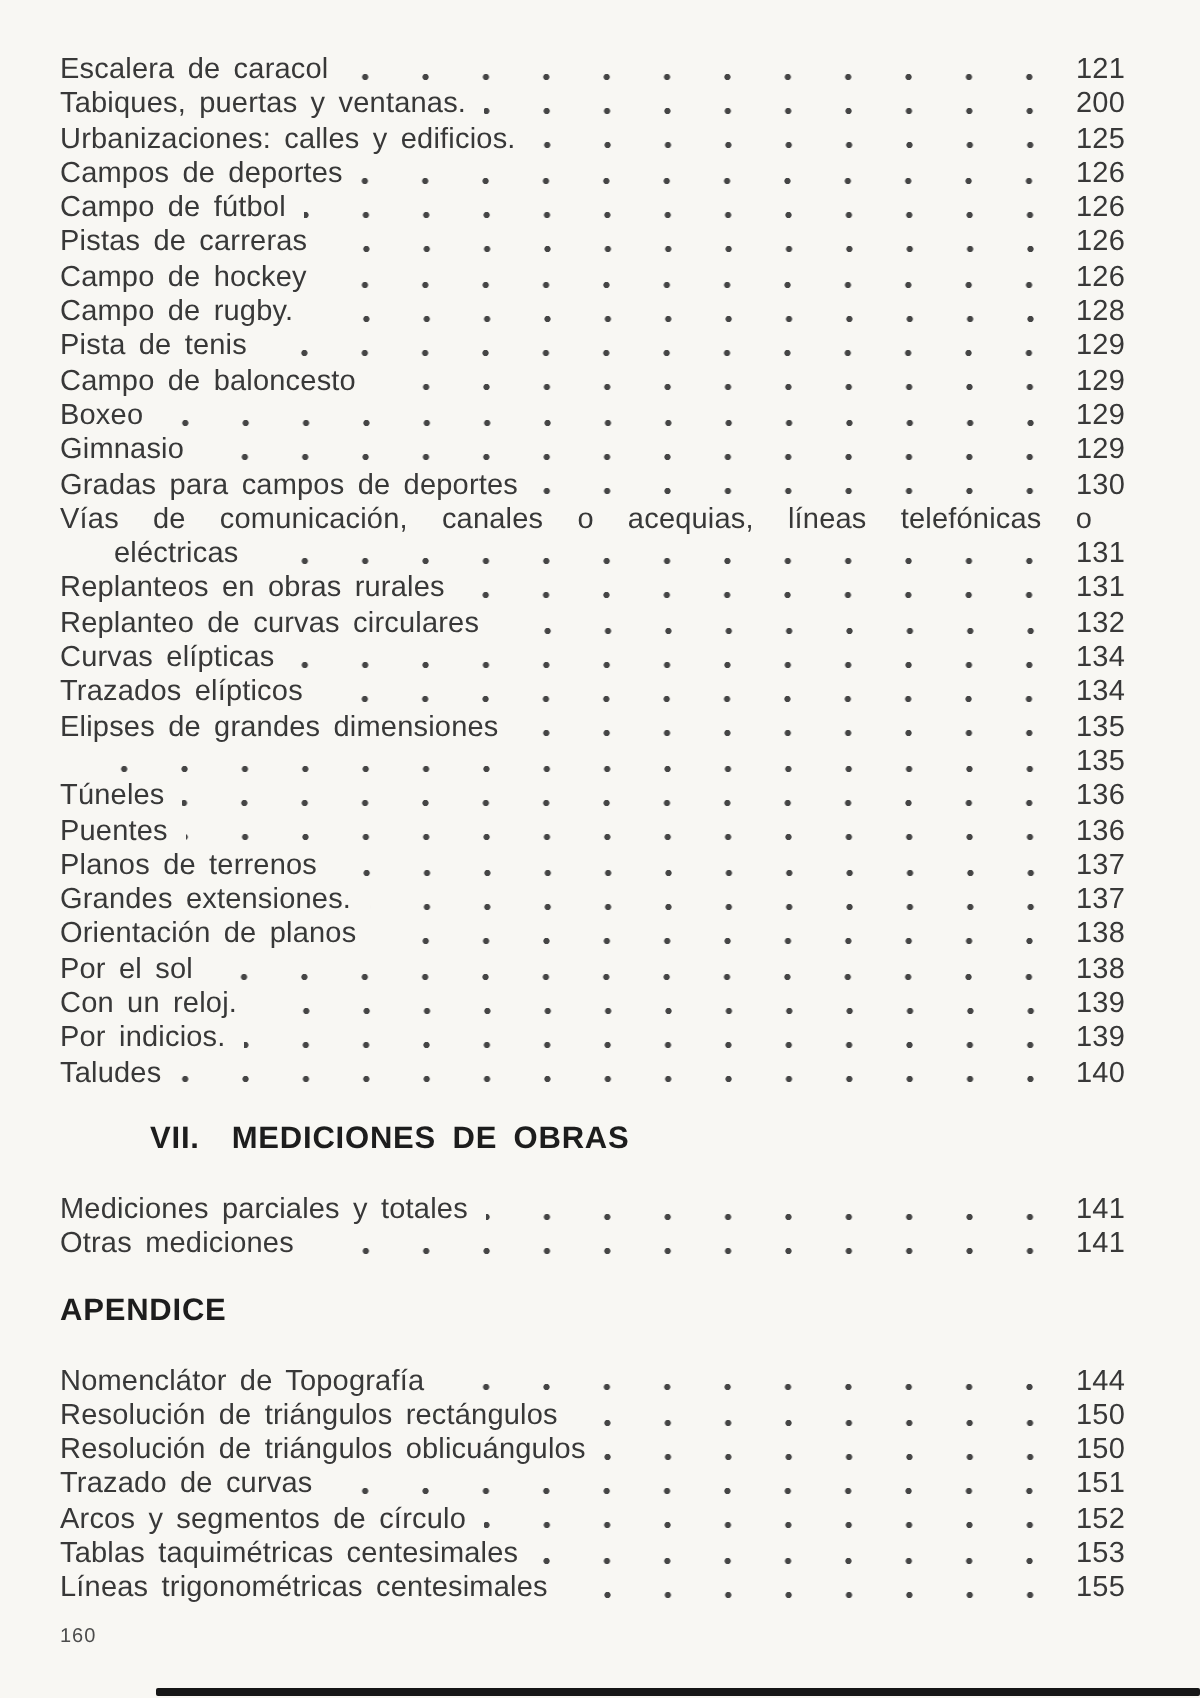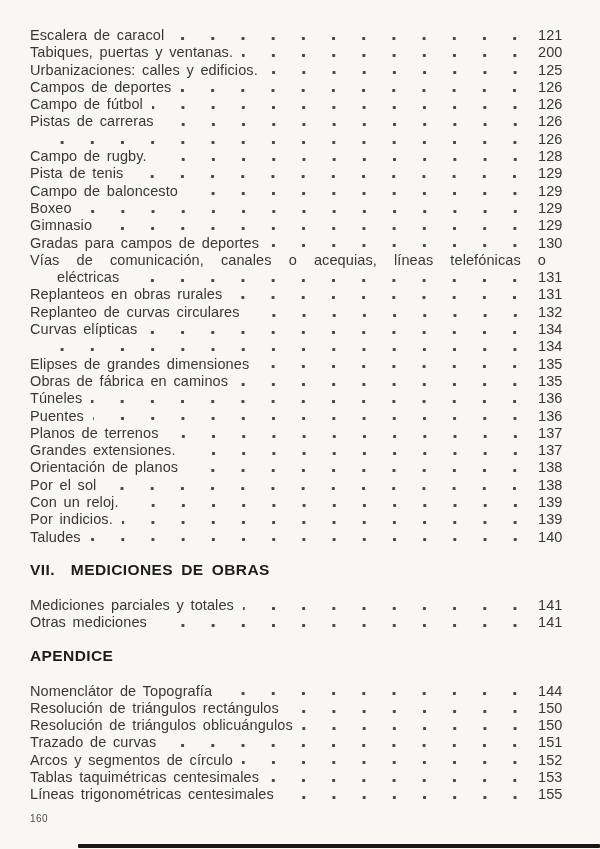--- a/index.html
+++ b/index.html
@@ -76,20 +76,21 @@
     color: #1d1d1d;
     letter-spacing: 0.4px;
     word-spacing: 3.5px;
     margin-top: 14px;
     margin-bottom: 17px;
     height: 20px;
     line-height: 20px;
   }
   .section-heading .sec-num {
     margin-right: 16px;
+    margin-left: 45px;
   }
   .footer-pageno {
     margin-top: 9px;
     font-size: 10px;
     color: #4c4c4c;
     letter-spacing: 0.5px;
   }
   .scan-bar {
     position: absolute;
     left: 78px;
@@ -136,20 +137,21 @@
     <span class="pageno">126</span>
   </div>
 
   <div class="toc-row">
     <span class="title">Pistas de carreras</span>
     <span class="leader"></span>
     <span class="pageno">126</span>
   </div>
 
   <div class="toc-row">
+    <span class="title">Campo de hockey</span>
     <span class="leader"></span>
     <span class="pageno">126</span>
   </div>
 
   <div class="toc-row">
     <span class="title">Campo de rugby.</span>
     <span class="leader"></span>
     <span class="pageno">128</span>
   </div>
 
@@ -205,32 +207,32 @@
     <span class="pageno">132</span>
   </div>
 
   <div class="toc-row">
     <span class="title">Curvas elípticas</span>
     <span class="leader"></span>
     <span class="pageno">134</span>
   </div>
 
   <div class="toc-row">
+    <span class="title">Trazados elípticos</span>
     <span class="leader"></span>
     <span class="pageno">134</span>
   </div>
 
   <div class="toc-row">
     <span class="title">Elipses de grandes dimensiones</span>
     <span class="leader"></span>
     <span class="pageno">135</span>
   </div>
 
   <div class="toc-row">
-    <span class="title">Obras de fábrica en caminos</span>
     <span class="leader"></span>
     <span class="pageno">135</span>
   </div>
 
   <div class="toc-row">
     <span class="title">Túneles</span>
     <span class="leader"></span>
     <span class="pageno">136</span>
   </div>
 

